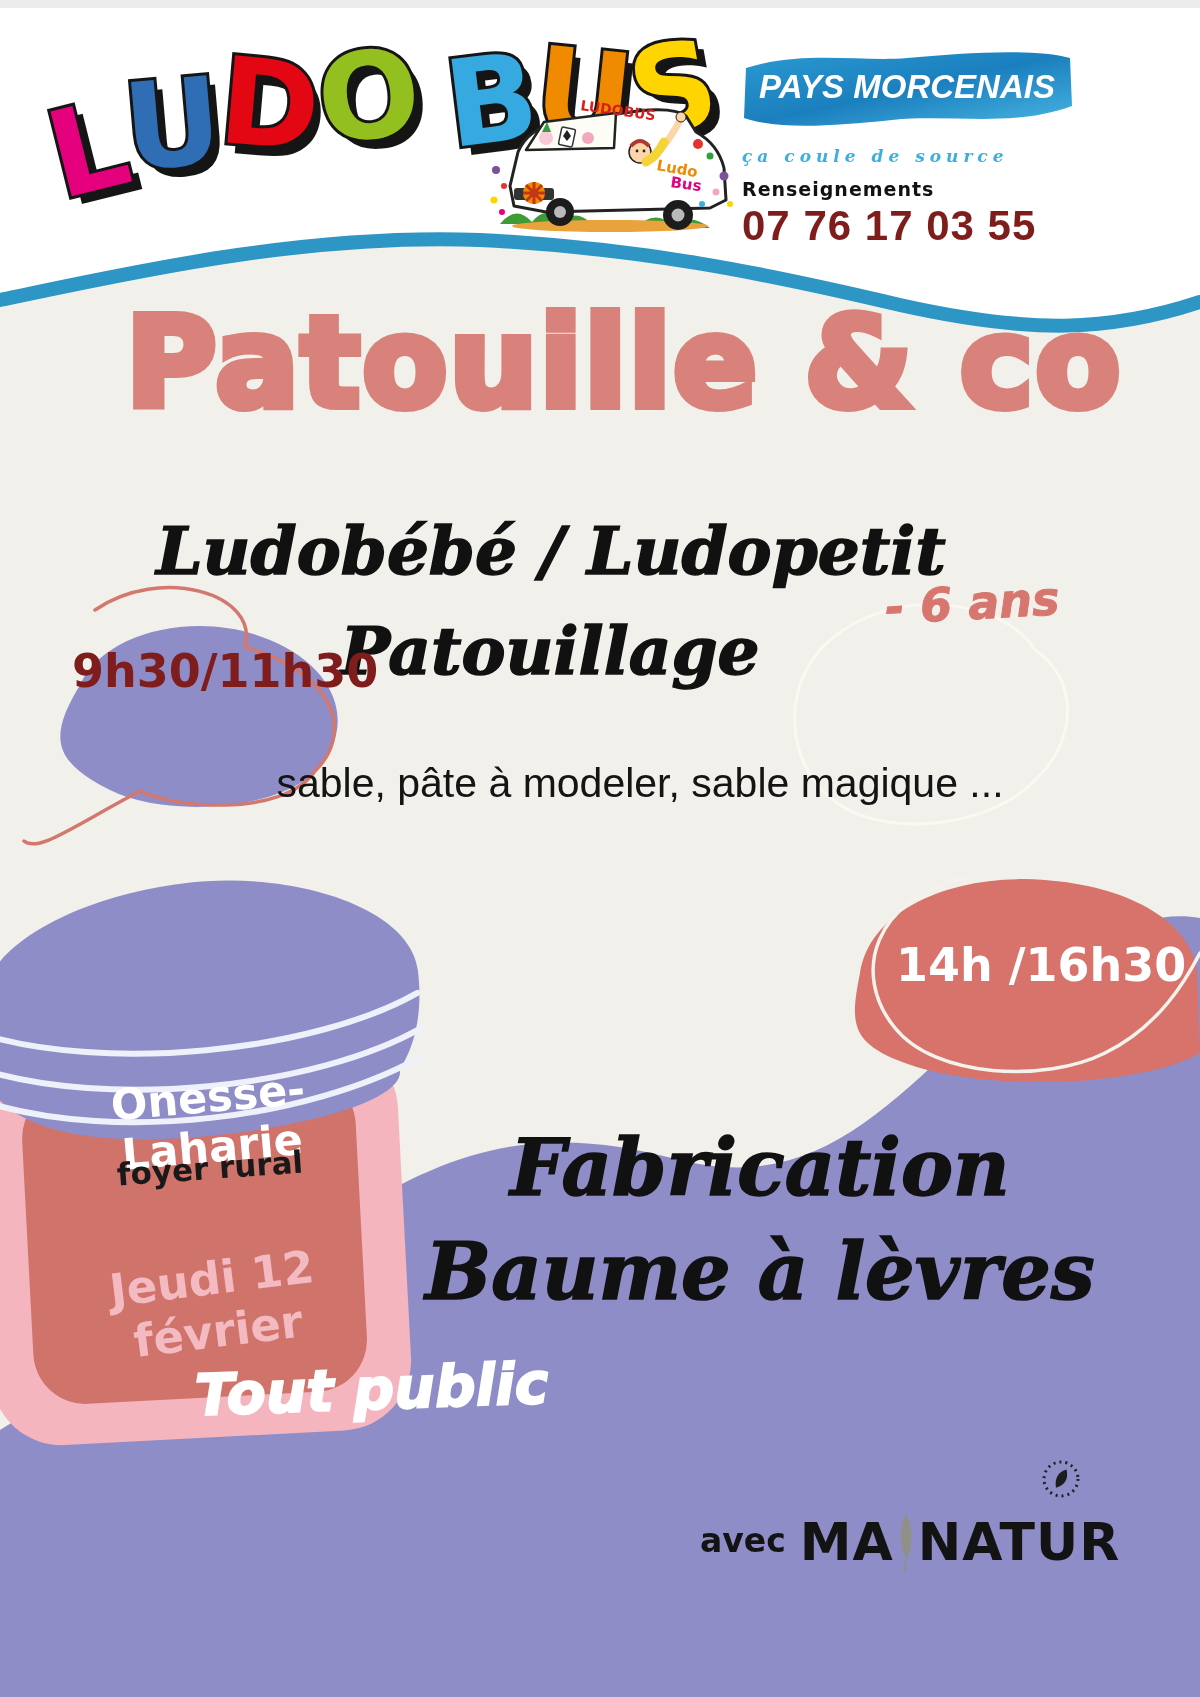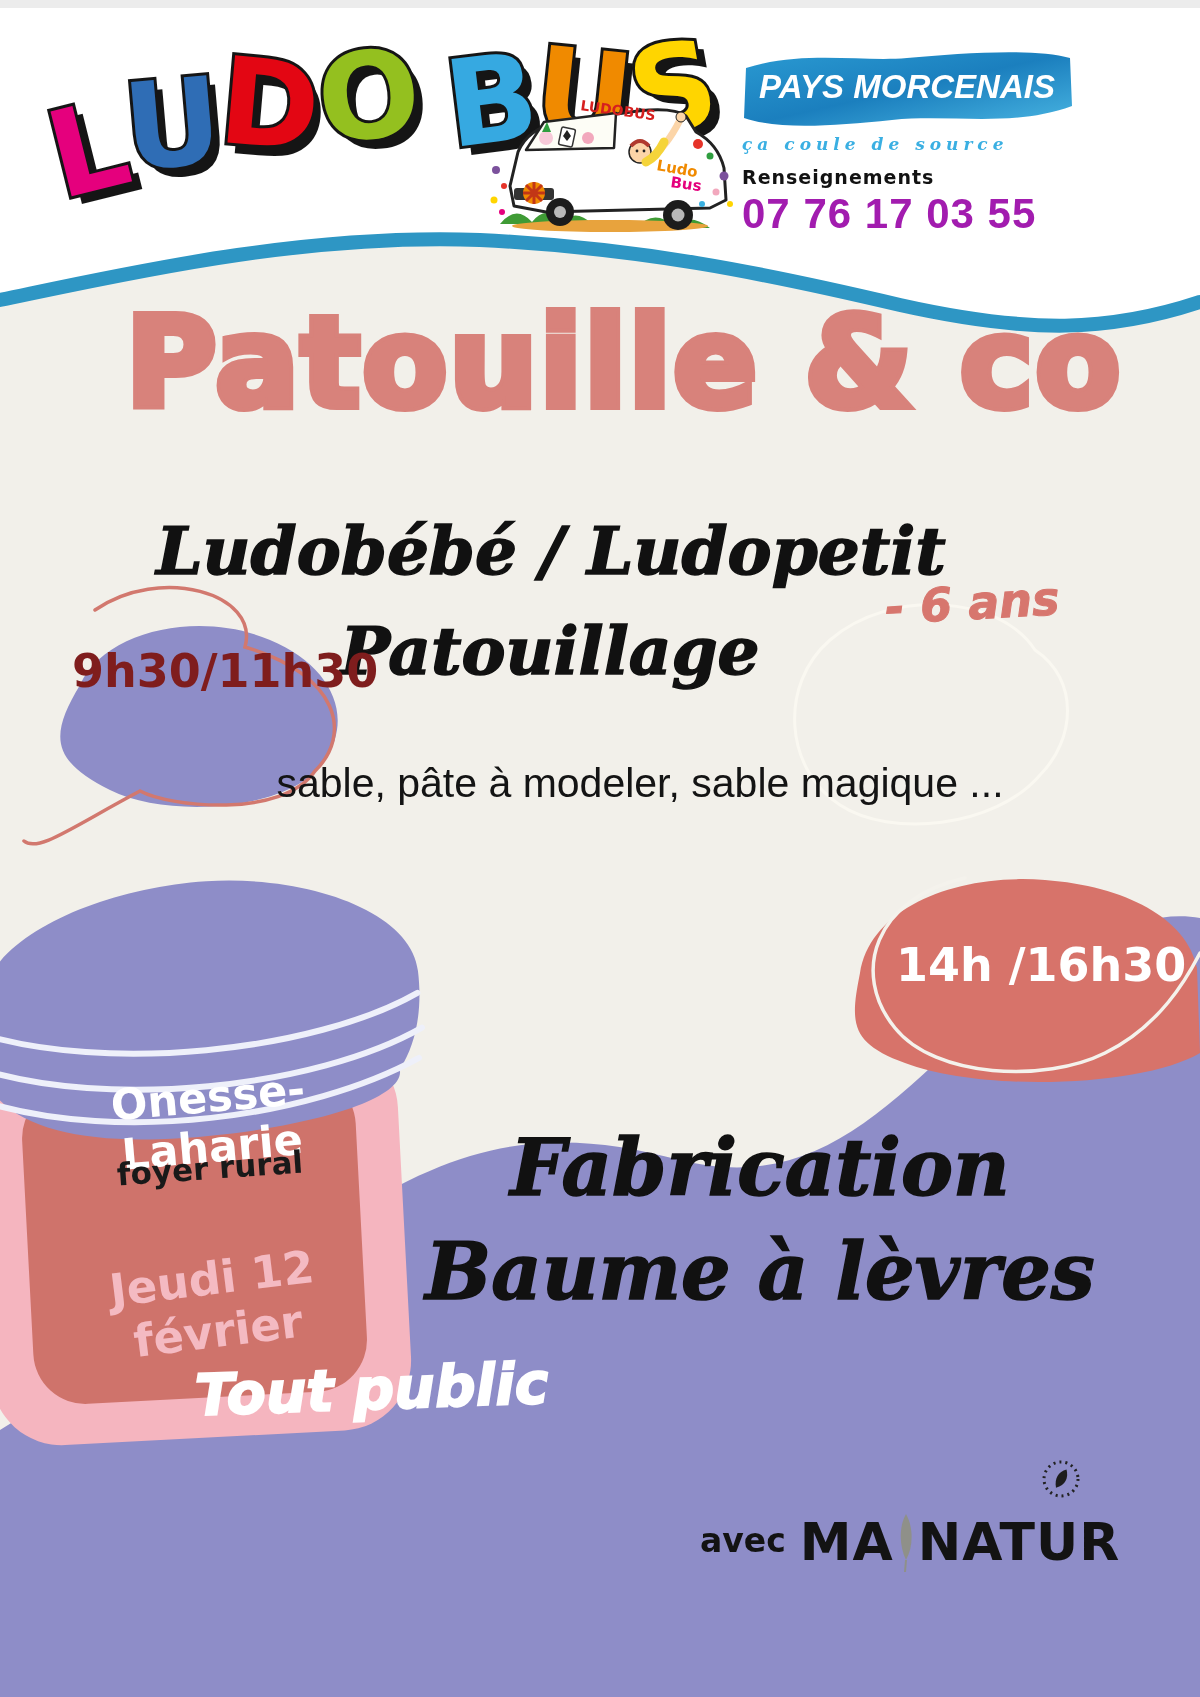--- a/index.html
+++ b/index.html
@@ -24,24 +24,24 @@
   .lg2{ transform:translateY(10px) rotate(5deg); }
   .lg3{ transform:translateY(2px) rotate(-6deg); margin-right:26px !important; }
   .lg4{ transform:translateY(6px) rotate(-7deg); }
   .lg5{ transform:translateY(0px) rotate(6deg); }
   .lg6{ transform:translateY(-6px) rotate(-10deg); }
 
   .van { left:488px; top:92px; z-index:3; }
 
   
   .org { left:742px; top:48px; width:345px; z-index:3; }
-  .org-tagline { margin-top:2px; font-size:17px; font-style:italic; font-weight:700;
+  .org-tagline { margin-top:14px; font-size:17px; font-style:italic; font-weight:700;
     letter-spacing:5px; color:#3aafe2; white-space:nowrap; font-family:"DejaVu Serif", serif;}
   .org-info { margin-top:12px; font-size:19px; font-weight:700; color:#121212; letter-spacing:1px; }
-  .org-phone { margin-top:2px; font-size:42px; font-weight:800; color:#a21caf; letter-spacing:1px;
+  .org-phone { margin-top:2px; font-size:42px; font-weight:800; color:#7f1d1d; letter-spacing:1px;
     font-family:"Liberation Sans", sans-serif; }
 
   
   .title { left:0; top:298px; width:1200px; text-align:center; z-index:2;
     font-size:124px; font-weight:800; color:#d8827b; line-height:1.05;
     -webkit-text-stroke:8px #d8827b; paint-order:stroke fill; letter-spacing:2px;padding-left:48px; }
 
   .script { font-family:"DejaVu Serif", serif; font-style:italic; font-weight:700; color:#111;
     -webkit-text-stroke:1.5px #111; paint-order:stroke fill; }
   .act1 { left:0; top:512px; width:1070px; text-align:center; font-size:66px; z-index:2;margin-left:16px; }

